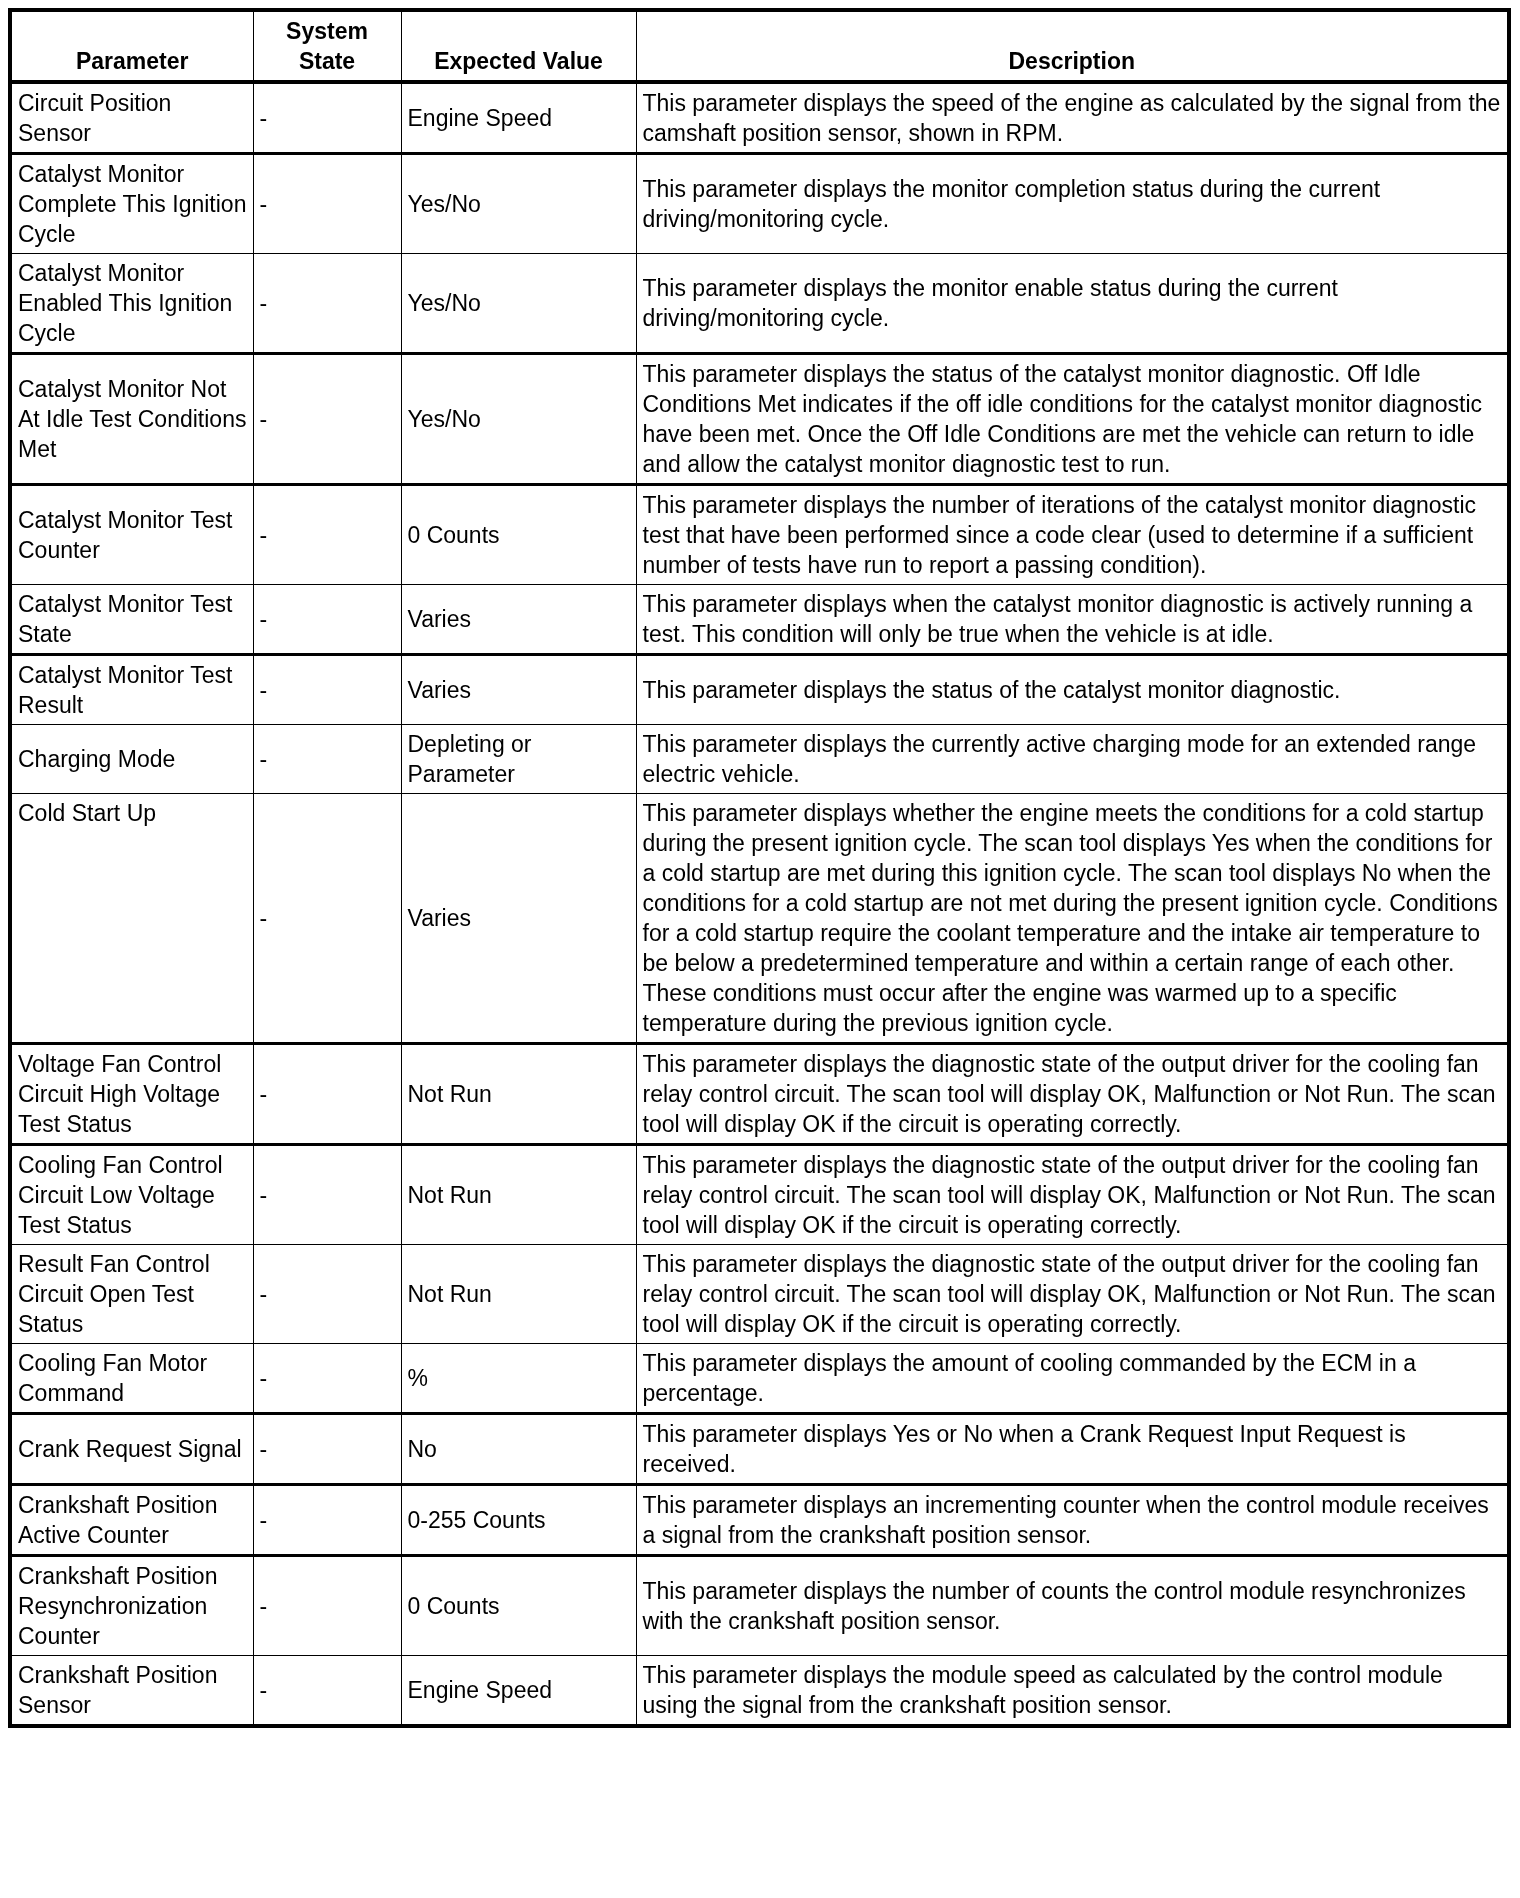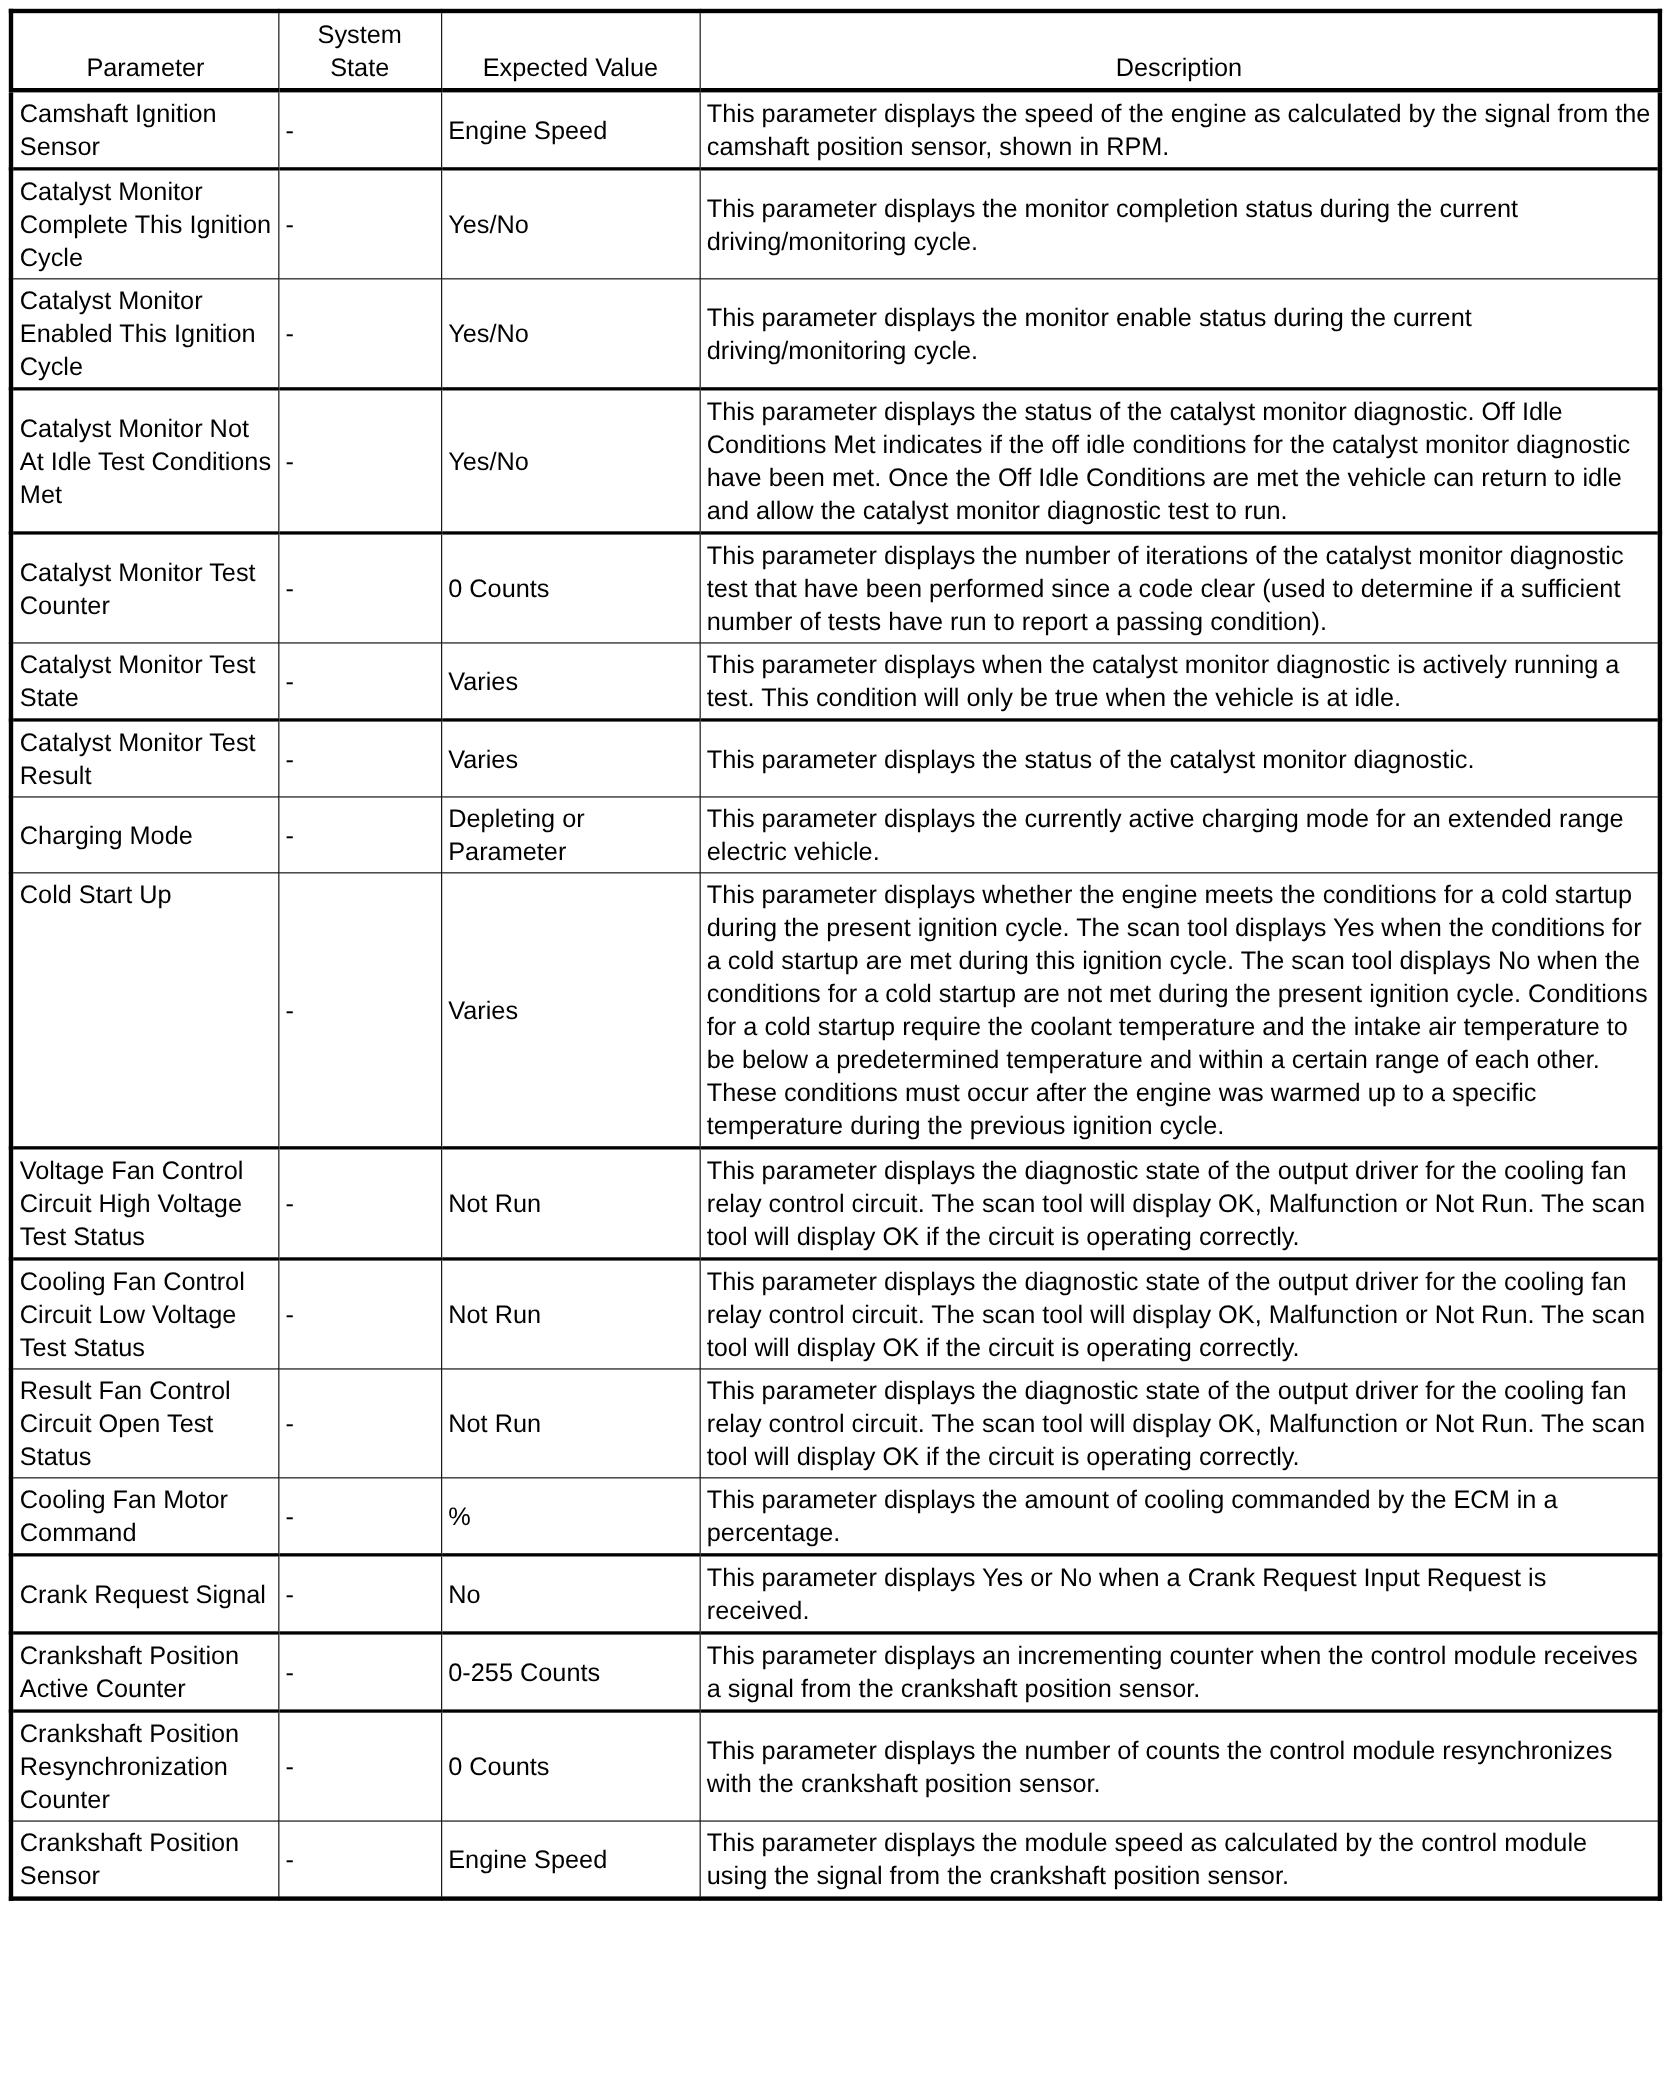--- a/index.html
+++ b/index.html
@@ -7,21 +7,21 @@
   table.param-table {
     position:absolute; left:8px; top:8px;
     width:1503px; border-collapse:collapse;
     border:4px solid #000;
     font-size:23px; line-height:30px;
   }
   table.param-table th, table.param-table td {
     border:1.5px solid #000; vertical-align:middle; padding:0 6px; text-align:left;
   }
   table.param-table th {
-    font-weight:normal; text-align:center; vertical-align:bottom; padding-bottom:4px; padding-top:4px;
+    font-weight:bold; text-align:center; vertical-align:bottom; padding-bottom:4px; padding-top:4px;
     border-bottom:4px solid #000;
   }
   col.c1 { width:243px; } col.c2 { width:148px; } col.c3 { width:235px; } col.c4 { width:auto; }
   tr.body-row td { padding-top:4px; padding-bottom:4px; }
   tr.thick td { border-bottom:3px solid #000; }
   td.param { vertical-align:top; }
   td.param.mid { vertical-align:middle; }
 </style>
 </head>
 <body>
@@ -36,21 +36,21 @@
   <thead>
     <tr>
       <th>Parameter</th>
       <th>System State</th>
       <th>Expected Value</th>
       <th>Description</th>
     </tr>
   </thead>
   <tbody id="tbody">
       <tr class="body-row thick">
-        <td class="param mid">Camshaft Ignition Sensor</td>
+        <td class="param mid">Circuit Position Sensor</td>
         <td>-</td>
         <td>Engine Speed</td>
         <td>This parameter displays the speed of the engine as calculated by the signal from the camshaft position sensor, shown in RPM.</td>
       </tr>
       <tr class="body-row">
         <td class="param mid">Catalyst Monitor Complete This Ignition Cycle</td>
         <td>-</td>
         <td>Yes/No</td>
         <td>This parameter displays the monitor completion status during the current driving/monitoring cycle.</td>
       </tr>

